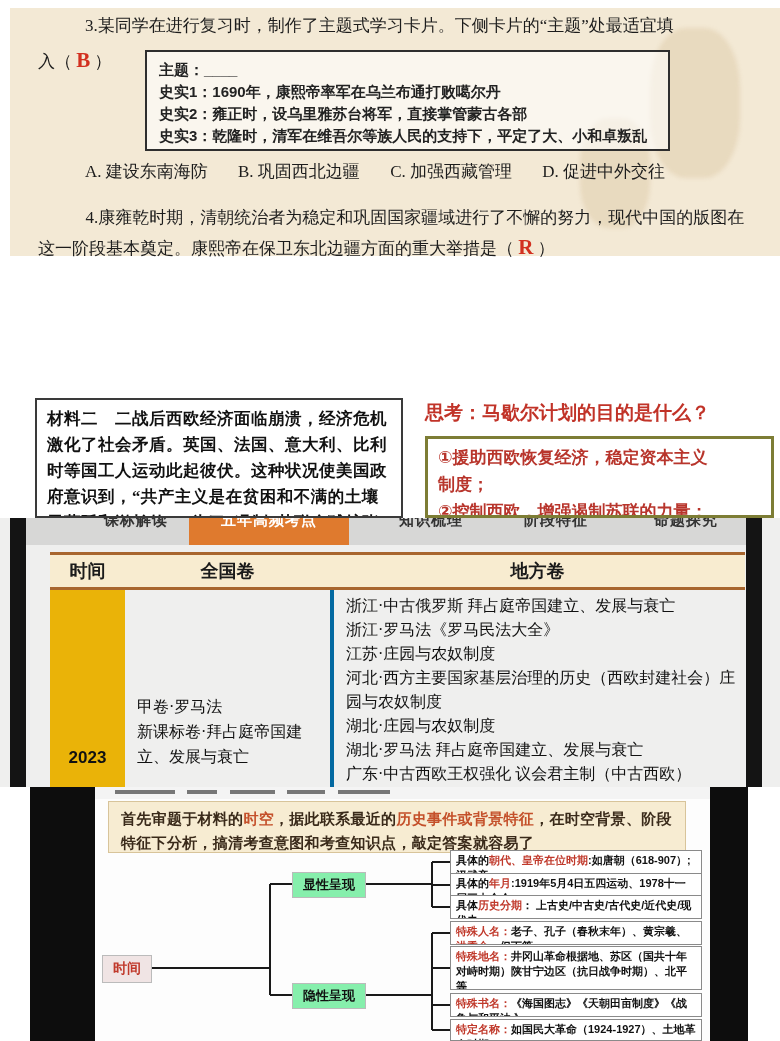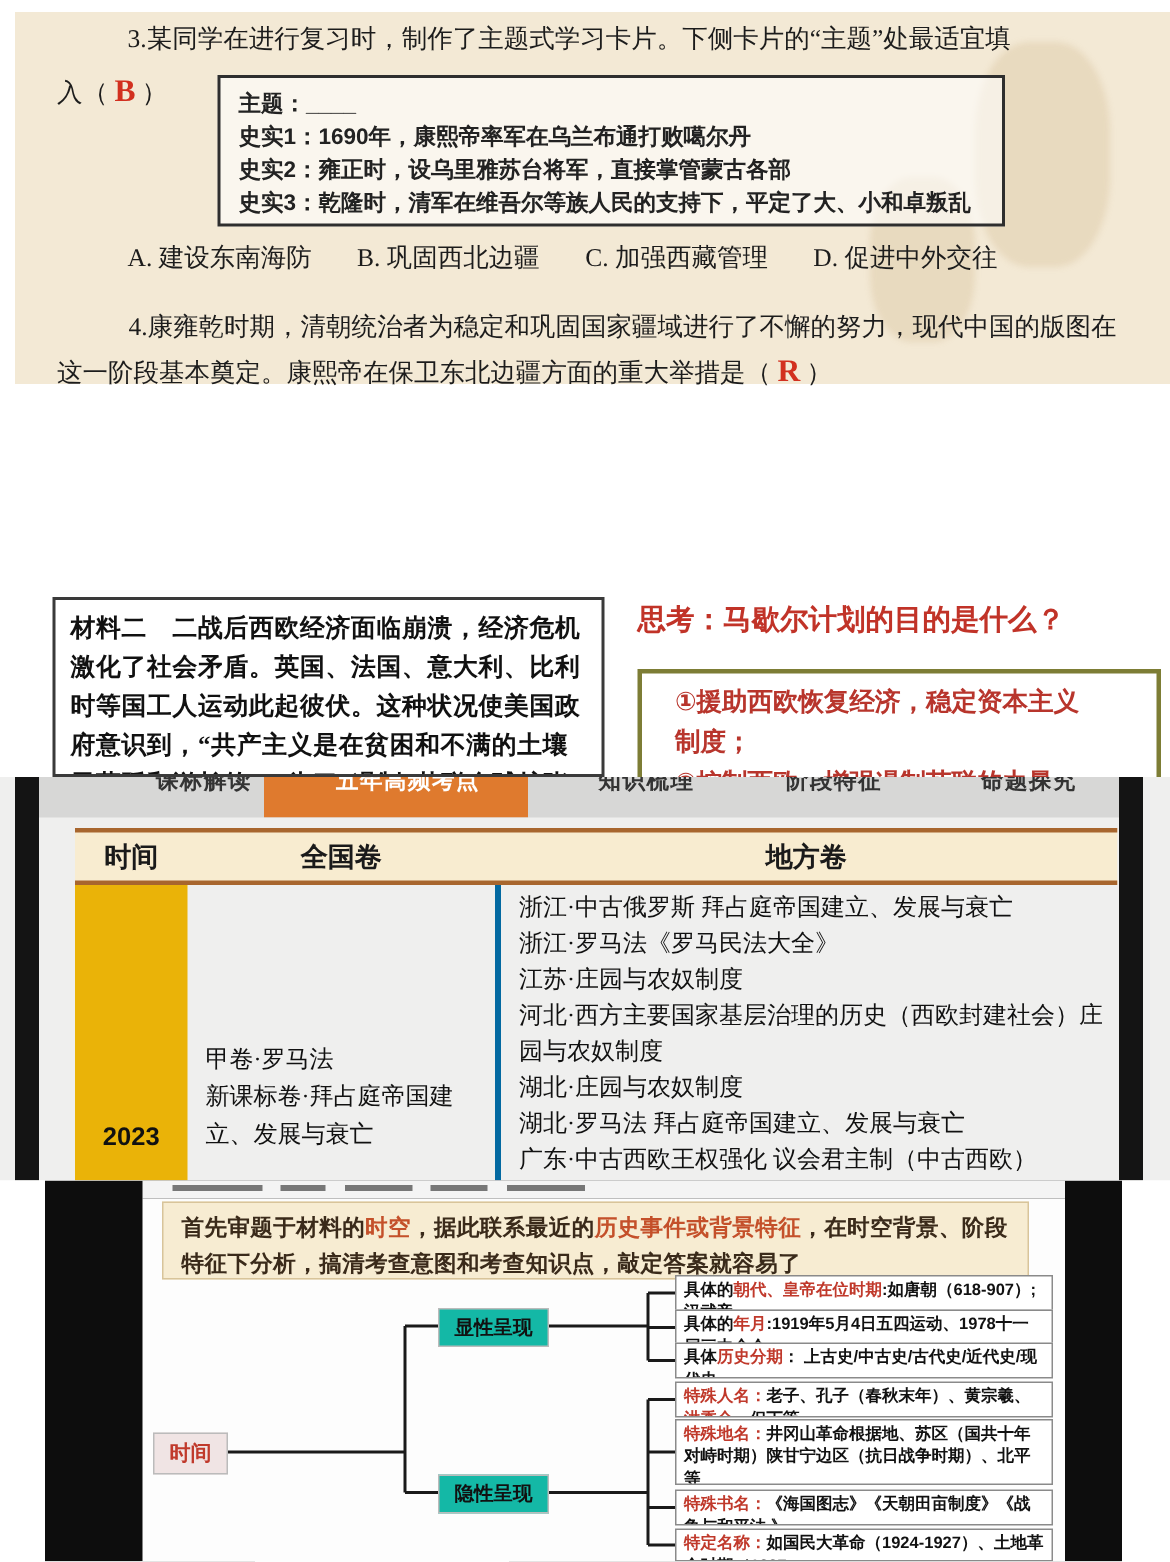--- a/index.html
+++ b/index.html
@@ -38,21 +38,21 @@
   .us-flag::after{content:"";position:absolute;left:0;top:0;width:14px;height:12px;background:#3c3b6e;}
   .su-flag{background:#8c2d22;}
 
   
   #sec-material{top:390px;height:128px;background:#fff;}
   .mat-box{position:absolute;left:35px;top:8px;width:368px;height:120px;
            border:2px solid #3a3a3a;background:#fff;padding:6px 10px;box-sizing:border-box;overflow:hidden;}
   .mat-text{font-size:16.5px;line-height:26px;color:#111;font-weight:600;letter-spacing:.5px;}
   .think-title{position:absolute;left:425px;top:10px;font-size:19px;font-weight:bold;color:#c13328;}
   .think-box{position:absolute;left:425px;top:46px;width:349px;height:82px;
-             border:3px solid #7d7d35;padding:5px 22px;box-sizing:border-box;overflow:hidden;margin-top:10px;}
+             border:3px solid #7d7d35;padding:5px 10px;box-sizing:border-box;overflow:hidden;}
   .think-box div{font-size:17px;font-weight:bold;color:#b8352c;line-height:27px;}
 
   
   #sec-table{top:518px;height:269px;background:#efefee;}
   .vbar{position:absolute;top:0;bottom:0;width:16px;background:#141414;}
   .tabbar{position:absolute;left:26px;top:0;width:720px;height:27px;background:#d7d7d6;overflow:hidden;}
   .tab{position:absolute;top:0;height:27px;display:flex;justify-content:center;
        font-size:15px;font-weight:bold;color:#333;letter-spacing:1px;}
   .tab span{position:relative;top:-7px;}
   .tab.active{background:#df7a2e;color:#fff;}
@@ -75,21 +75,21 @@
   
   #sec-slide{top:787px;height:254px;background:#fff;}
   .dark-panel{position:absolute;left:30px;top:0;width:718px;height:254px;background:#0d0d0d;}
   .slide-strip{position:absolute;left:95px;top:0;width:615px;height:12px;background:#f4f4f4;}
   .strip-dash{display:inline-block;height:4px;background:#777;margin:3px 4px 0;vertical-align:top;}
   .slide-body{position:absolute;left:95px;top:12px;width:615px;height:242px;background:#fdfdfd;}
   .banner{position:absolute;left:108px;top:14px;width:578px;height:52px;background:#f7ecd2;
           border:1px solid #d8c49a;padding:5px 12px;box-sizing:border-box;
           font-size:15px;font-weight:bold;line-height:24px;color:#3a2a1a;letter-spacing:.3px;}
   .seg-red{color:#c4502a;}
-  .node{position:absolute;background:#14b8a6;border:1px solid #bbb;display:flex;
+  .node{position:absolute;background:#86efac;border:1px solid #bbb;display:flex;
         align-items:center;justify-content:center;font-weight:bold;}
   .node-branch{width:72px;height:24px;font-size:13px;color:#111;}
   .node-root{width:48px;height:26px;font-size:14px;color:#c0392b;background:#f0e4e4;}
   .trow{position:absolute;left:450px;width:252px;background:#fff;border:1px solid #8a8a8a;
         padding:2px 5px;box-sizing:border-box;font-size:11px;font-weight:bold;color:#111;
         line-height:15px;overflow:hidden;}
   .lbl-red{color:#c0392b;}
   .conn{position:absolute;left:0;top:0;pointer-events:none;}
 </style>
 </head>
@@ -140,21 +140,21 @@
   </div>
 </section>
 
 <section id="sec-table">
   <div class="vbar" style="left:10px;"></div>
   <div class="vbar" style="left:746px;"></div>
   <div class="tabbar">
     <div class="tab" style="left:40px;width:140px;">
         <span>课标解读</span>
       </div>
-    <div class="tab active" style="left:150px;width:160px;padding-left:16px;">
+    <div class="tab active" style="left:163px;width:160px;">
         <span>五年高频考点</span>
       </div>
     <div class="tab" style="left:335px;width:140px;">
         <span>知识梳理</span>
       </div>
     <div class="tab" style="left:460px;width:140px;">
         <span>阶段特征</span>
       </div>
     <div class="tab" style="left:590px;width:140px;">
         <span>命题探究</span>

